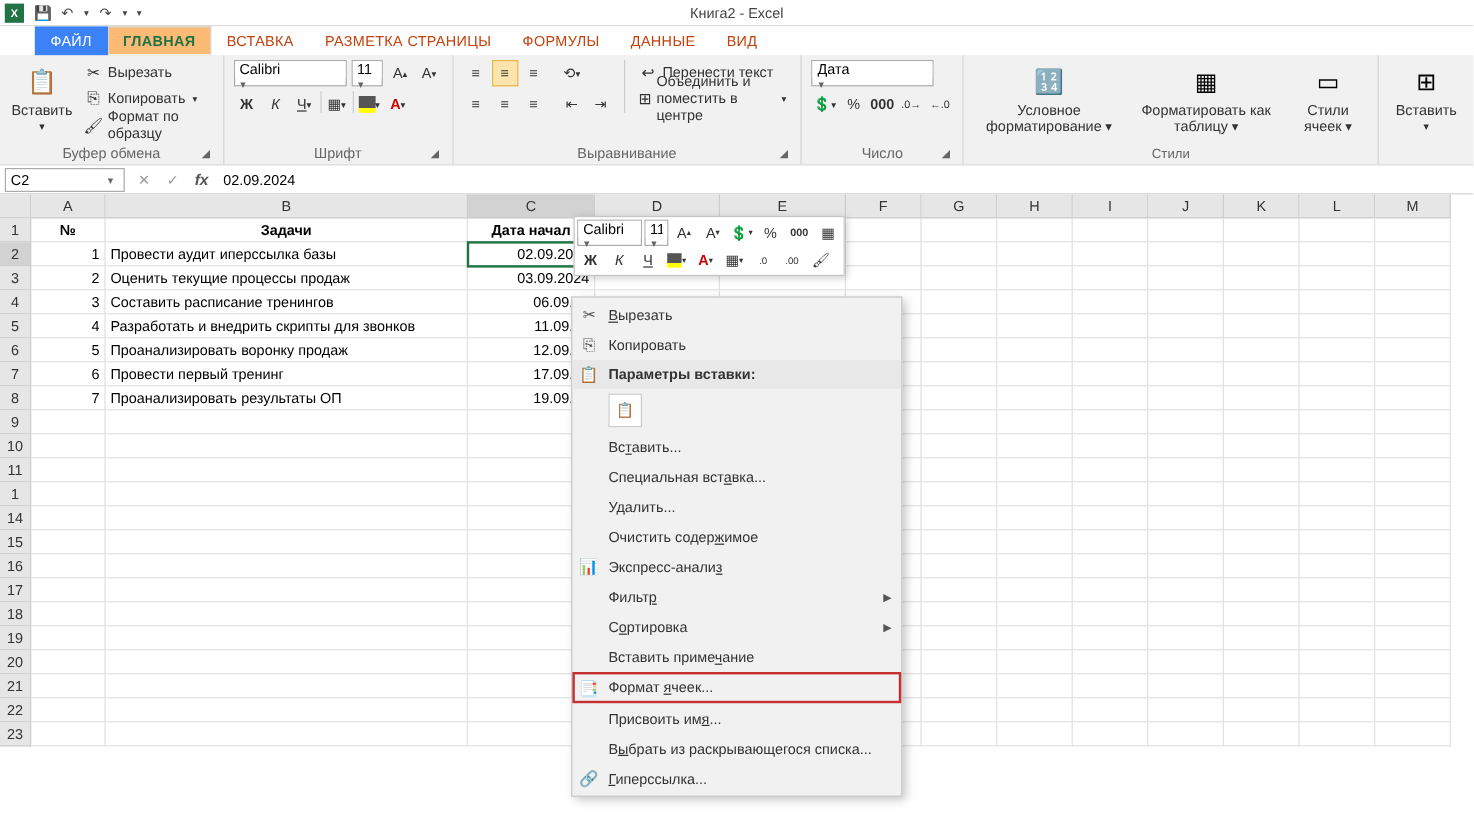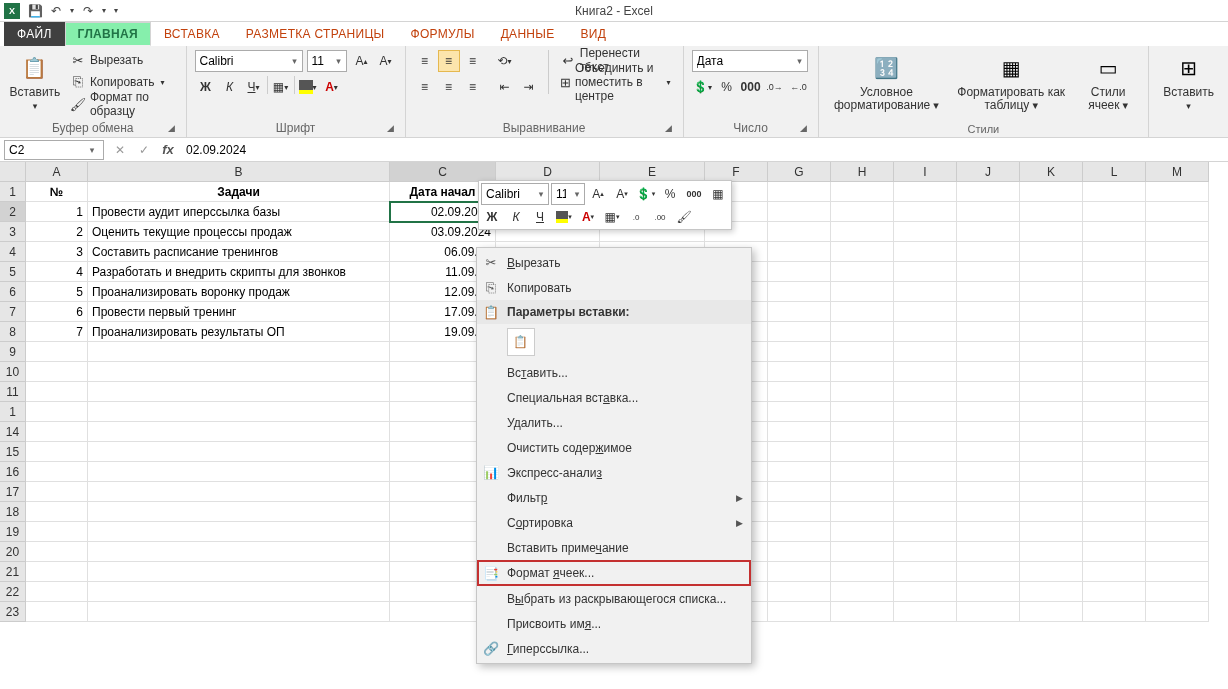--- a/index.html
+++ b/index.html
@@ -7,39 +7,39 @@
 
 
 .qat { height:22px; background:#fff; display:flex; align-items:center; padding:0 4px; border-bottom:1px solid #d4d4d4; }
 .qat .xl-logo { width:16px; height:16px; background:#217346; color:#fff; display:flex; align-items:center; justify-content:center; font-weight:bold; font-size:9px; margin-right:6px; }
 .qat .qat-btn { width:20px; height:18px; display:flex; align-items:center; justify-content:center; color:#444; cursor:pointer; }
 .qat .title { position:absolute; left:50%; transform:translateX(-50%); color:#444; font-size:12px; }
 
 
 .tabs { height:24px; display:flex; align-items:flex-end; padding-left:4px; background:#fff; }
 .tab { padding:4px 12px; font-size:12px; color:#c2410c; cursor:pointer; border:1px solid transparent; text-transform:uppercase; letter-spacing:0.3px; }
-.tab.file { background:#404040; color:#fff; }
-.tab.active { background:#86efac; border:1px solid #d4d4d4; border-bottom-color:#f1f1f1; color:#217346; font-weight:600; }
+.tab.file { background:#3b82f6; color:#fff;margin-left:25px; }
+.tab.active { background:#fdba74; border:1px solid #d4d4d4; border-bottom-color:#f1f1f1; color:#217346; font-weight:600; }
 
 
 .ribbon { height:92px; background:#f1f1f1; border-bottom:1px solid #d4d4d4; display:flex; }
 .group { border-right:1px solid #d4d4d4; padding:4px 8px 2px; display:flex; flex-direction:column; justify-content:space-between; position:relative; }
 .group-body { display:flex; align-items:flex-start; gap:4px; flex:1; }
 .group-label { text-align:center; font-size:11px; color:#666; padding-top:2px; position:relative; }
 .group-label .dlg { position:absolute; right:0; bottom:0; width:12px; height:12px; font-size:9px; color:#666; cursor:pointer; }
 .bigbtn { display:flex; flex-direction:column; align-items:center; justify-content:center; padding:2px 6px; cursor:pointer; text-align:center; min-width:44px; }
 .bigbtn .ic { width:32px; height:32px; display:flex; align-items:center; justify-content:center; font-size:20px; }
 .bigbtn .lbl { font-size:11px; color:#333; line-height:1.1; margin-top:2px; }
 .smbtns { display:flex; flex-direction:column; gap:2px; }
 .smbtn { display:flex; align-items:center; gap:4px; padding:1px 4px; cursor:pointer; font-size:11px; color:#333; height:20px; }
 .smbtn .ic { width:16px; height:16px; display:flex; align-items:center; justify-content:center; font-size:13px; }
 .rowbtns { display:flex; gap:2px; }
 .rowbtns .rb { width:22px; height:22px; display:flex; align-items:center; justify-content:center; cursor:pointer; font-size:12px; color:#333; }
 .rowbtns .rb.sel { background:#fce5ac; border:1px solid #e5b84f; }
-.combo { display:flex; align-items:center; background:#fff; border:1px solid #ababab; height:22px; }
+.combo { display:flex; background:#fff; border:1px solid #ababab; height:22px;flex-direction:column; }
 .combo input { border:none; outline:none; padding:0 4px; font-size:12px; height:20px; }
 .combo .dd { width:14px; text-align:center; color:#666; cursor:pointer; font-size:9px; }
 
 
 .fbar { height:24px; border-bottom:1px solid #d4d4d4; display:flex; align-items:center; background:#fff; }
 .namebox { width:100px; border:1px solid #ababab; height:20px; margin:0 4px; display:flex; align-items:center; }
 .namebox input { border:none; outline:none; width:80px; padding:0 4px; font-size:12px; }
 .namebox .dd { width:14px; text-align:center; color:#666; font-size:9px; cursor:pointer; }
 .fbar .fbtn { width:24px; height:20px; display:flex; align-items:center; justify-content:center; color:#999; cursor:pointer; font-size:13px; }
 .fxinput { flex:1; border:none; outline:none; padding:0 6px; font-size:12px; height:20px; }
@@ -760,22 +760,22 @@
       <span class="arrow">▶</span>
     </div>
   <div class="ctxitem">
       <span>Вставить приме<u class="acc">ч</u>ание</span>
     </div>
   <div class="ctxitem highlight">
       <span class="ic">📑</span>
       <span>Формат <u class="acc">я</u>чеек...</span>
     </div>
   <div class="ctxitem">
+      <span>Присвоить им<u class="acc">я</u>...</span>
+    </div>
+  <div class="ctxitem">
       <span>В<u class="acc">ы</u>брать из раскрывающегося списка...</span>
-    </div>
-  <div class="ctxitem">
-      <span>Присвоить им<u class="acc">я</u>...</span>
     </div>
   <div class="ctxitem">
       <span class="ic">🔗</span>
       <span><u class="acc">Г</u>иперссылка...</span>
     </div>
 </div>
 
 </body></html>

